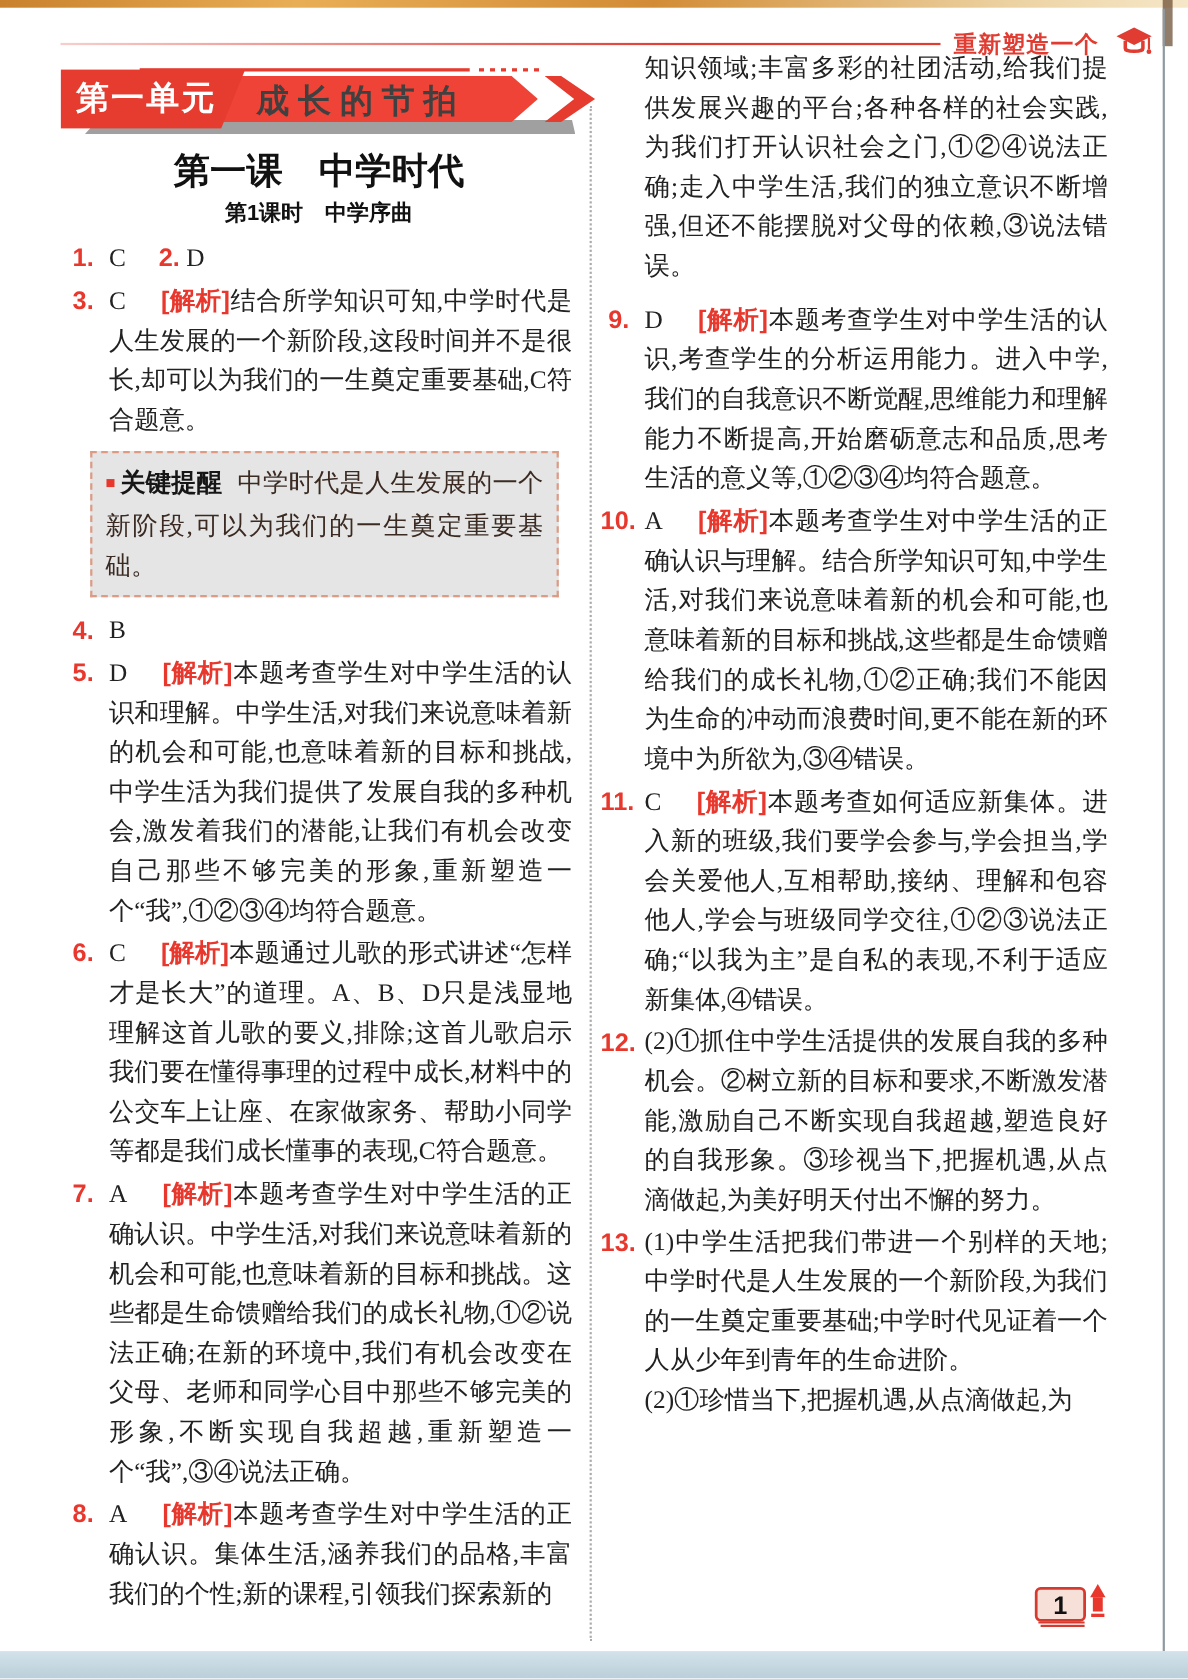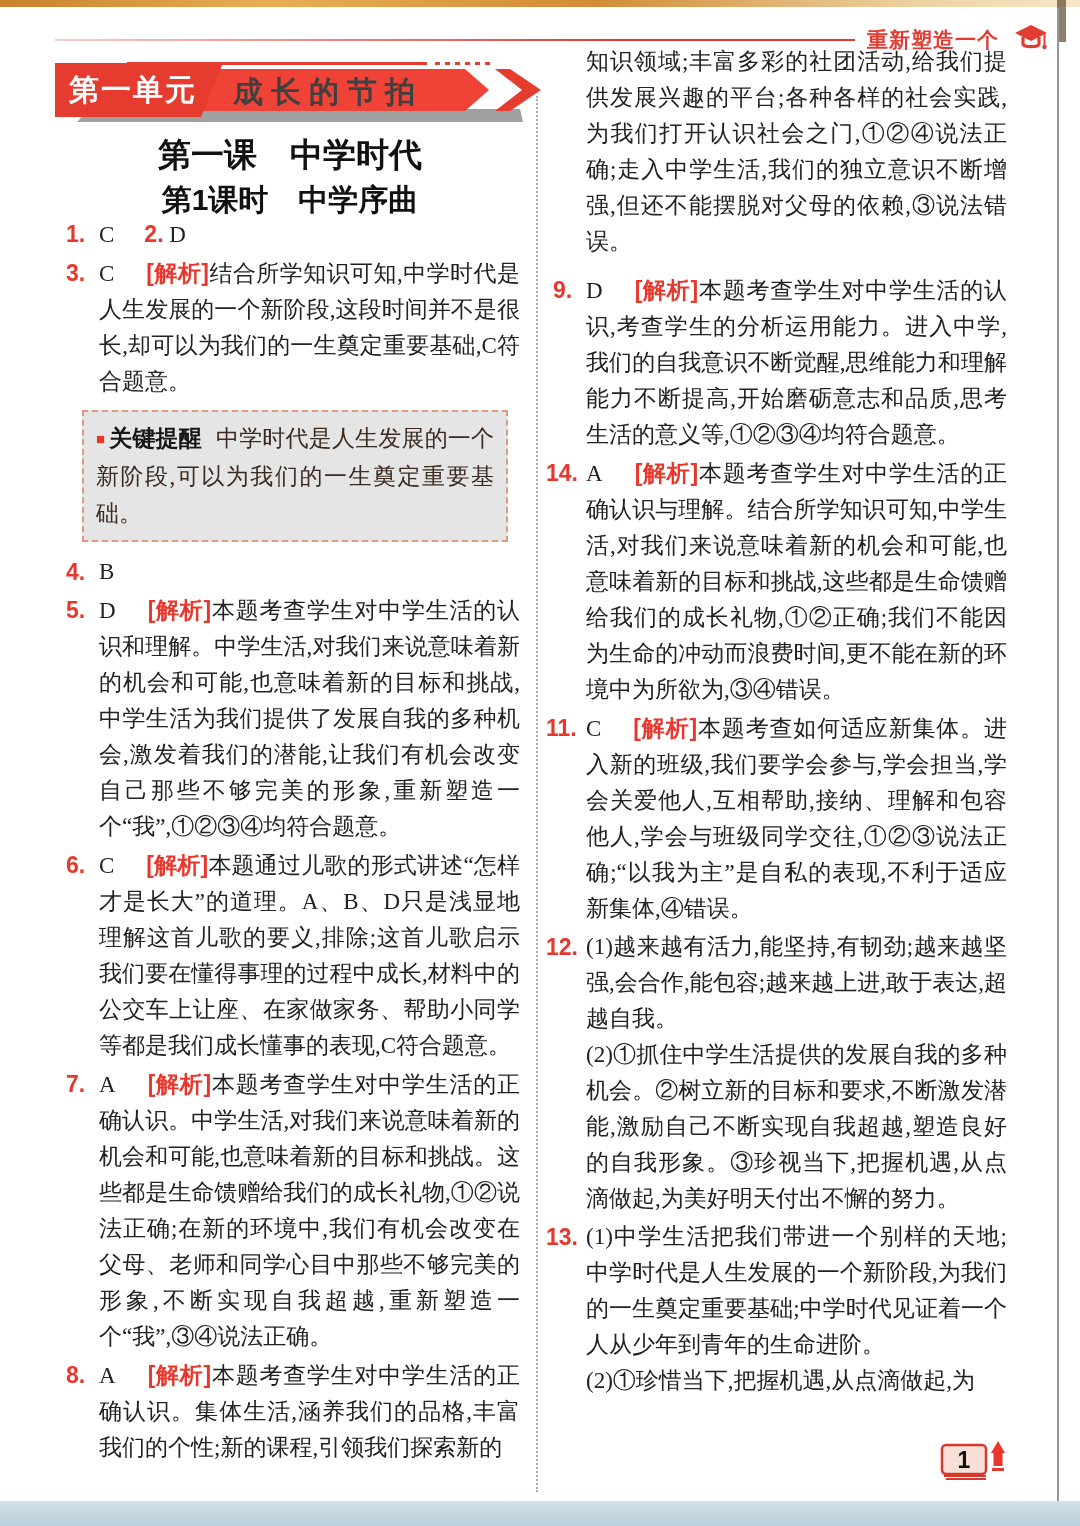--- a/index.html
+++ b/index.html
@@ -40,21 +40,21 @@
   .banner-unit span{display:block;color:#fff;font-weight:bold;font-size:30px;line-height:54px;
     padding-left:14px;font-family:"Liberation Sans","DejaVu Sans",sans-serif;letter-spacing:2px;}
   .banner-chevron{position:absolute;left:440px;top:9px;width:46px;height:42px;background:#e63c30;
     clip-path:polygon(0 0,15px 0,46px 50%,15px 100%,0 100%,27px 50%);}
 
   
   .lesson-title{position:absolute;top:133px;left:55px;width:470px;text-align:center;
     font-size:33px;font-weight:bold;color:#111;
     font-family:"Liberation Sans","DejaVu Sans",sans-serif;}
   .lesson-subtitle{position:absolute;top:180px;left:55px;width:470px;text-align:center;
-    font-size:30px;font-weight:bold;color:#111;
+    font-size:20px;font-weight:bold;color:#111;
     font-family:"Liberation Sans","DejaVu Sans",sans-serif;}
 
   
   .col{position:absolute;width:454px;font-size:23px;line-height:36px;text-align:justify;}
   .col-left{top:216px;left:66px;}
   .col-right{top:44px;left:553px;}
   .divider{position:absolute;top:96px;bottom:34px;left:536px;width:0;border-left:2px dotted #ababab;}
 
   
   .ans-item{position:relative;padding-left:33px;margin-bottom:2px;}
@@ -118,25 +118,24 @@
     <div class="note-box"><span class="sq">■</span><span class="lbl">关键提醒</span><span>中学时代是人生发展的一个新阶段,可以为我们的一生奠定重要基础。</span></div>
     <div class="ans-item"><span class="num">4.</span><span>B</span></div>
     <div class="ans-item"><span class="num">5.</span><span class="ans-letter">D</span><span class="tag">[解析]</span><span>本题考查学生对中学生活的认识和理解。中学生活,对我们来说意味着新的机会和可能,也意味着新的目标和挑战,中学生活为我们提供了发展自我的多种机会,激发着我们的潜能,让我们有机会改变自己那些不够完美的形象,重新塑造一个“我”,①②③④均符合题意。</span></div>
     <div class="ans-item"><span class="num">6.</span><span class="ans-letter">C</span><span class="tag">[解析]</span><span>本题通过儿歌的形式讲述“怎样才是长大”的道理。A、B、D只是浅显地理解这首儿歌的要义,排除;这首儿歌启示我们要在懂得事理的过程中成长,材料中的公交车上让座、在家做家务、帮助小同学等都是我们成长懂事的表现,C符合题意。</span></div>
     <div class="ans-item"><span class="num">7.</span><span class="ans-letter">A</span><span class="tag">[解析]</span><span>本题考查学生对中学生活的正确认识。中学生活,对我们来说意味着新的机会和可能,也意味着新的目标和挑战。这些都是生命馈赠给我们的成长礼物,①②说法正确;在新的环境中,我们有机会改变在父母、老师和同学心目中那些不够完美的形象,不断实现自我超越,重新塑造一个“我”,③④说法正确。</span></div>
     <div class="ans-item"><span class="num">8.</span><span class="ans-letter">A</span><span class="tag">[解析]</span><span>本题考查学生对中学生活的正确认识。集体生活,涵养我们的品格,丰富我们的个性;新的课程,引领我们探索新的</span></div>
   </div>
 <div class="col col-right" id="col-right">
     <div class="cont"><span>知识领域;丰富多彩的社团活动,给我们提供发展兴趣的平台;各种各样的社会实践,为我们打开认识社会之门,①②④说法正确;走入中学生活,我们的独立意识不断增强,但还不能摆脱对父母的依赖,③说法错误。</span></div>
     <div class="ans-item"><span class="num">9.</span><span class="ans-letter">D</span><span class="tag">[解析]</span><span>本题考查学生对中学生活的认识,考查学生的分析运用能力。进入中学,我们的自我意识不断觉醒,思维能力和理解能力不断提高,开始磨砺意志和品质,思考生活的意义等,①②③④均符合题意。</span></div>
-    <div class="ans-item"><span class="num wide">14.</span><span class="ans-letter">A</span><span class="tag">[解析]</span><span>本题考查学生对中学生活的正确认识与理解。结合所学知识可知,中学生活,对我们来说意味着新的机会和可能,也意味着新的目标和挑战,这些都是生命馈赠给我们的成长礼物,①②正确;我们不能因为生命的冲动而浪费时间,更不能在新的环境中为所欲为,③④错误。</span></div>
+    <div class="ans-item"><span class="num wide">10.</span><span class="ans-letter">A</span><span class="tag">[解析]</span><span>本题考查学生对中学生活的正确认识与理解。结合所学知识可知,中学生活,对我们来说意味着新的机会和可能,也意味着新的目标和挑战,这些都是生命馈赠给我们的成长礼物,①②正确;我们不能因为生命的冲动而浪费时间,更不能在新的环境中为所欲为,③④错误。</span></div>
     <div class="ans-item"><span class="num wide">11.</span><span class="ans-letter">C</span><span class="tag">[解析]</span><span>本题考查如何适应新集体。进入新的班级,我们要学会参与,学会担当,学会关爱他人,互相帮助,接纳、理解和包容他人,学会与班级同学交往,①②③说法正确;“以我为主”是自私的表现,不利于适应新集体,④错误。</span></div>
     <div class="ans-item">
       <span class="num wide">12.</span>
-      <div>(1)越来越有活力,能坚持,有韧劲;越来越坚强,会合作,能包容;越来越上进,敢于表达,超越自我。</div>
       <div>(2)①抓住中学生活提供的发展自我的多种机会。②树立新的目标和要求,不断激发潜能,激励自己不断实现自我超越,塑造良好的自我形象。③珍视当下,把握机遇,从点滴做起,为美好明天付出不懈的努力。</div>
     </div>
     <div class="ans-item">
       <span class="num wide">13.</span>
       <div>(1)中学生活把我们带进一个别样的天地;中学时代是人生发展的一个新阶段,为我们的一生奠定重要基础;中学时代见证着一个人从少年到青年的生命进阶。</div>
       <div>(2)①珍惜当下,把握机遇,从点滴做起,为</div>
     </div>
   </div>
 
 <div class="page-badge">

